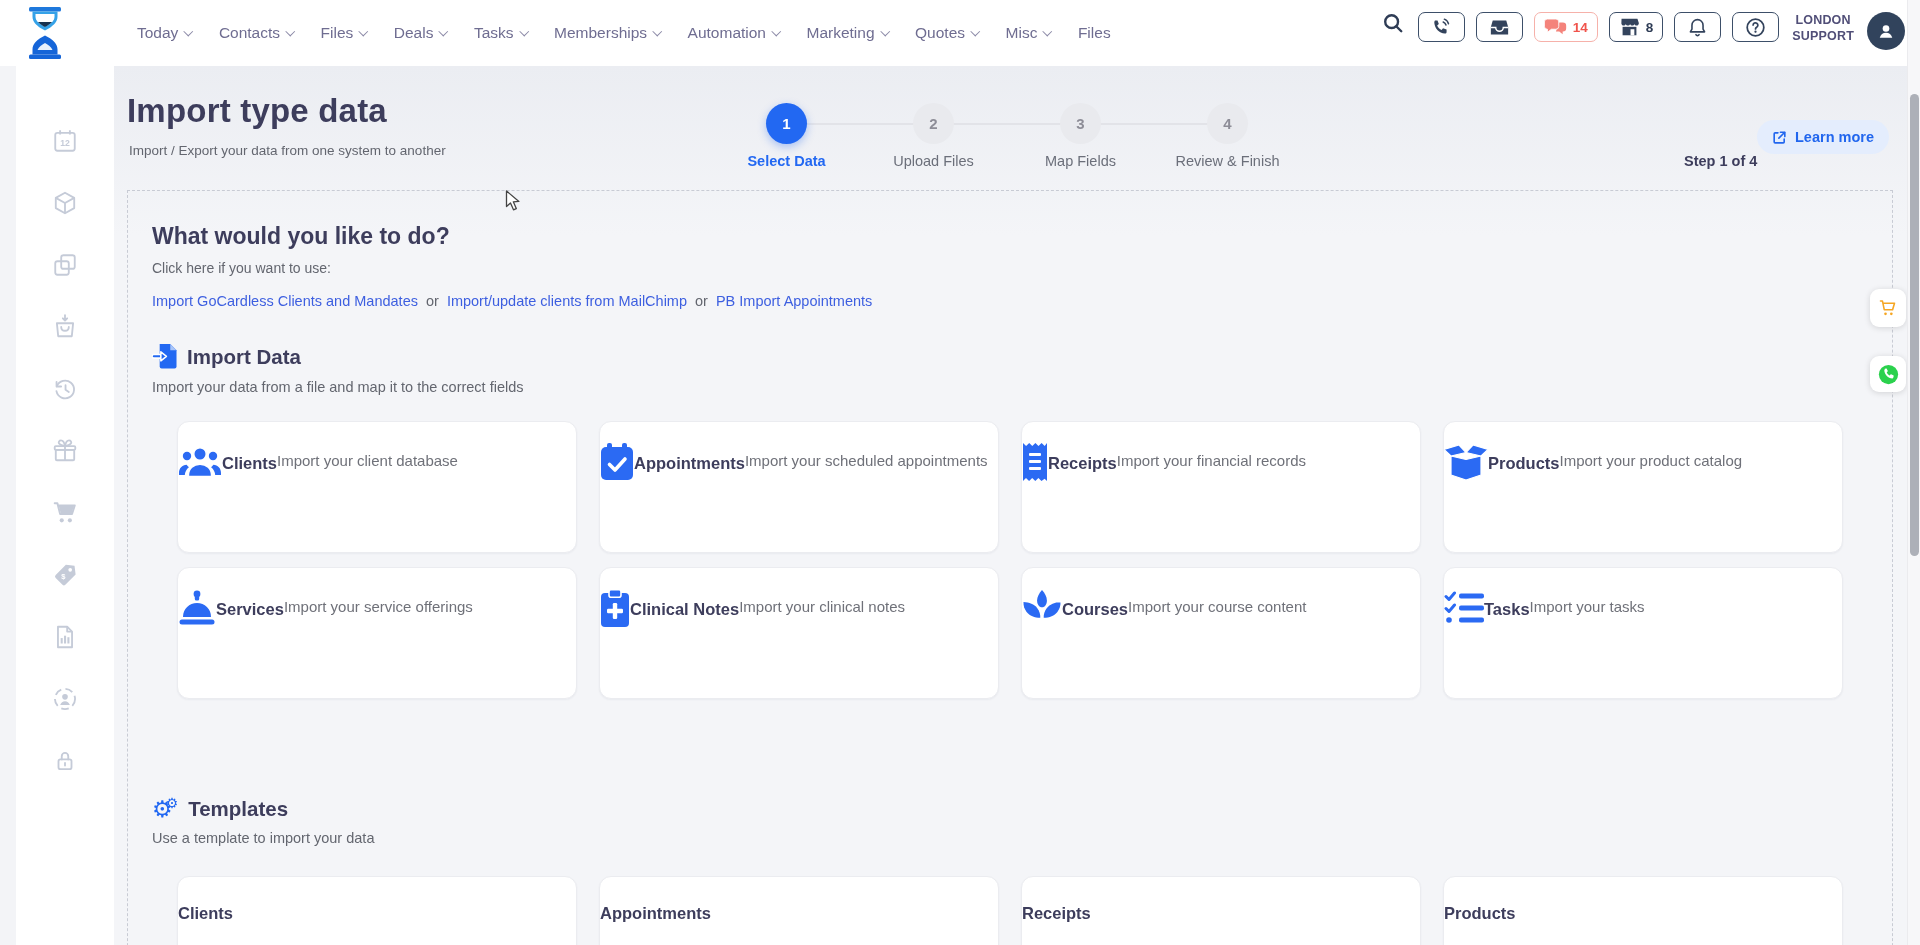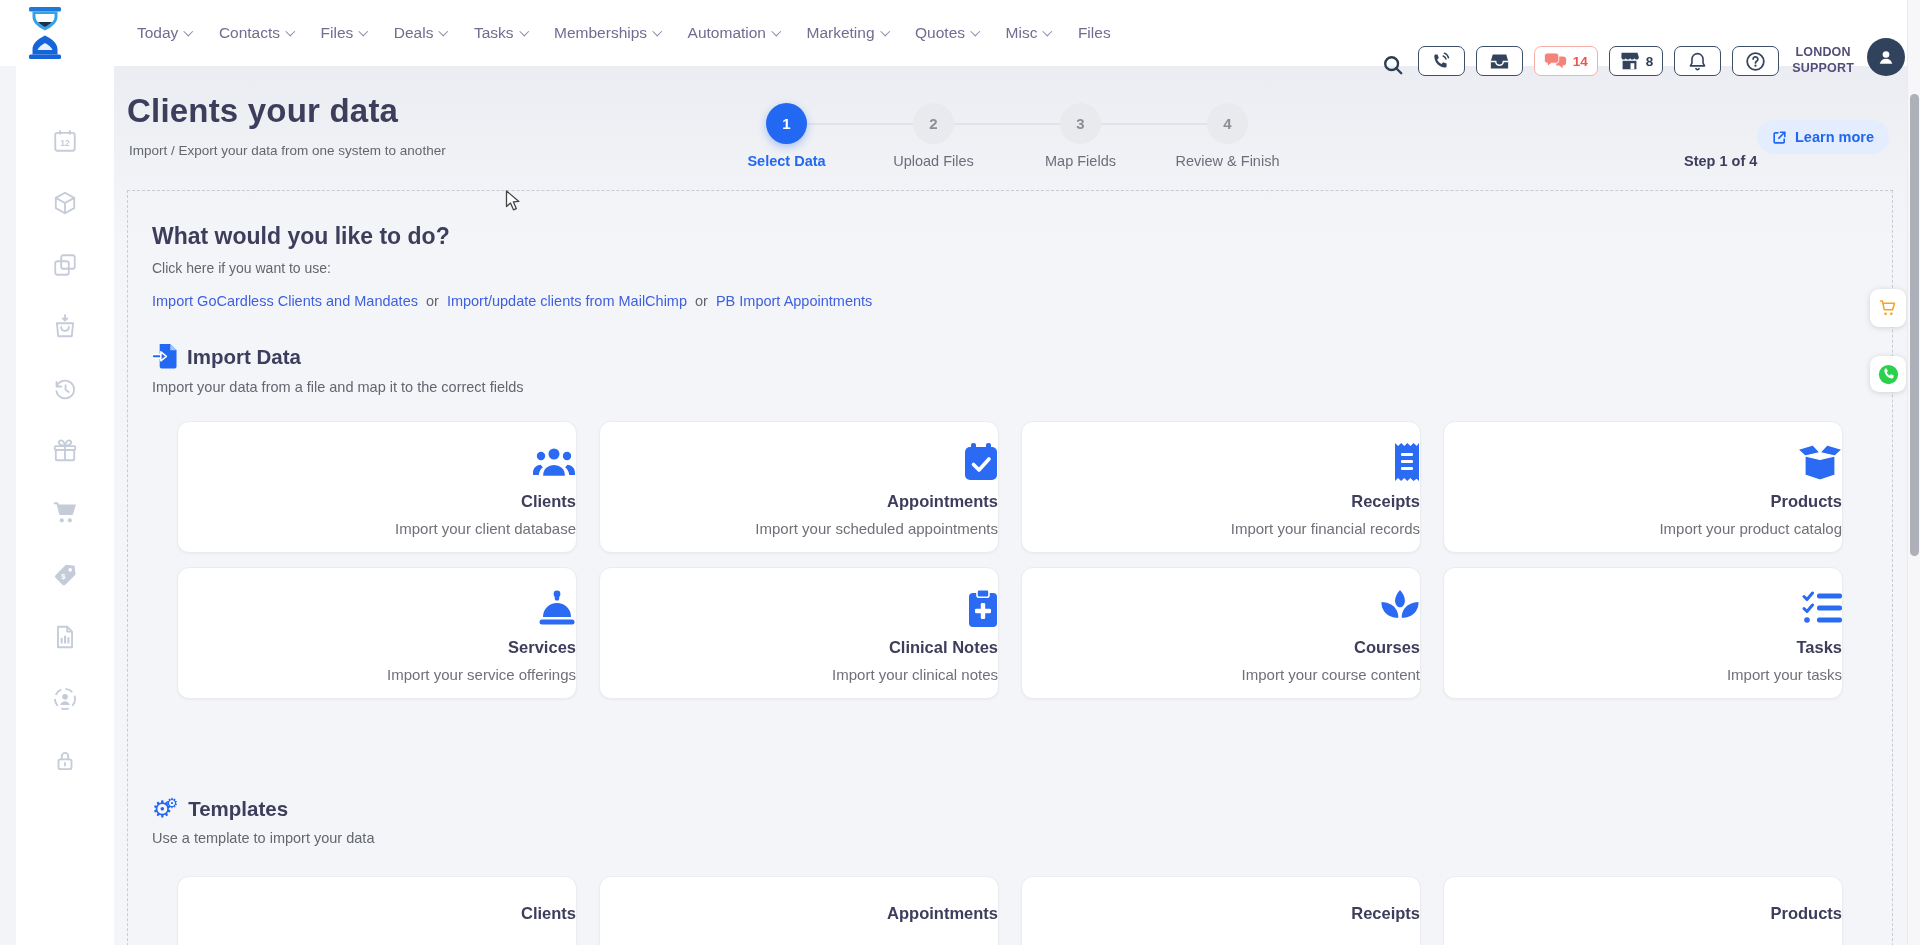--- a/index.html
+++ b/index.html
@@ -8,21 +8,21 @@
     font-family:"Liberation Sans", sans-serif;
     position:relative; overflow:hidden;
     background:#f3f4f7;
   }
   
   .header { position:absolute; top:0; left:0; width:1920px; height:66px; background:#fff; z-index:10; }
   .logo { position:absolute; left:22px; top:7px; cursor:pointer; }
   .nav { position:absolute; left:137px; top:0; height:66px; display:flex; align-items:center; gap:27px; }
   .nav-item { display:flex; align-items:center; gap:7px; color:#6f6d91; font-size:15.5px; cursor:pointer; white-space:nowrap; }
   .chev { width:6.5px; height:6.5px; border-right:1.6px solid #8a88a6; border-bottom:1.6px solid #8a88a6; transform:rotate(45deg); margin-top:-4px; }
-  .right-cluster { position:absolute; right:15px; top:0; height:76px; display:flex; align-items:flex-end; gap:11px; }
+  .right-cluster { position:absolute; right:15px; top:12px; height:76px; display:flex; align-items:flex-start; gap:11px; }
   .search-wrap { margin-right:3px; cursor:pointer; display:flex; }
   .icon-btn { height:30px; min-width:47px; border:1.6px solid #3d4f69; border-radius:7px; background:#fff;
               display:flex; align-items:center; justify-content:center; gap:6px; padding:0 9px; cursor:pointer; }
   .icon-btn.alert { border-color:#f6b1aa; }
   .count { font-size:13.5px; font-weight:700; color:#2e3c55; }
   .icon-btn.alert .count { color:#f0544c; }
   .account { font-size:12.5px; font-weight:700; color:#514f78; text-align:center; line-height:1.3; letter-spacing:.2px; margin:0 2px; }
   .avatar { width:38px; height:38px; border-radius:50%; background:#31435c; display:flex; align-items:center; justify-content:center; cursor:pointer; }
   
   .sidebar { position:absolute; left:0; top:66px; width:98px; height:879px; background:#fff; z-index:9;
@@ -57,21 +57,21 @@
   .intro-links a { color:#3d5fe0; text-decoration:none; cursor:pointer; }
   .section { margin-top:34px; }
   .section-head { display:flex; align-items:center; gap:10px; }
   .section-title { font-size:20.5px; font-weight:600; color:#3d3d5c; }
   .section-sub { margin-top:9px; font-size:14.5px; color:#63666f; }
   .cog-wrap { color:#2268f2; line-height:1; display:flex; align-items:flex-start; }
   .cog-big { font-size:23px; font-family:"DejaVu Sans", sans-serif; }
   .cog-small { font-size:14px; margin-left:-7px; margin-top:-2px; font-family:"DejaVu Sans", sans-serif; }
   .cards { width:1666px; margin:26px auto 0; display:grid; grid-template-columns:repeat(4,400px); gap:14px 22px; }
   .card { height:132px; background:#fff; border:1px solid #ebecf0; border-radius:12px;
-          box-shadow:0 1px 2px rgba(25,39,80,.05); display:flex; flex-direction:column; align-items:flex-end;
+          box-shadow:0 1px 2px rgba(25,39,80,.05); display:flex; flex-direction:row; align-items:flex-start;
           padding-top:21px; cursor:pointer; }
   .card-icon { height:38px; display:flex; align-items:center; }
   .card-title { margin-top:11px; font-size:16.5px; font-weight:700; color:#3d3d5c; }
   .card-desc { margin-top:9px; font-size:15px; color:#6f7179; }
   .templates { margin-top:98px; }
   .tcards { margin-top:30px; }
   .tcards .card { height:120px; padding-top:16px; }
   
   .float-widget { position:absolute; right:14px; width:36px; background:#fff; border-radius:9px;
                   box-shadow:0 1px 6px rgba(0,0,0,.14); display:flex; align-items:center; justify-content:center;
@@ -262,21 +262,21 @@
   <svg class="side-icon" viewBox="0 0 24 24" fill="none" stroke="#c5cbd8" stroke-width="1.7" stroke-linecap="round">
     <rect x="6" y="10.5" width="12" height="9" rx="1.8"></rect>
       <path d="M9 10.5V7.5a3 3 0 0 1 6 0v3"></path>
       <path d="M12 13.8v2.4"></path>
   </svg>
 </div>
 
 <div class="main">
 
   <div class="page-head">
-    <div class="page-title">Clients your data</div>
+    <div class="page-title">Import type data</div>
     <div class="page-sub">Import / Export your data from one system to another</div>
 
     <div class="stepper">
       <div class="step-line"></div>
       <div class="steps">
         <div class="step active">
           <div class="step-circle">1</div>
           <div class="step-label">Select Data</div>
         </div>
         <div class="step">

